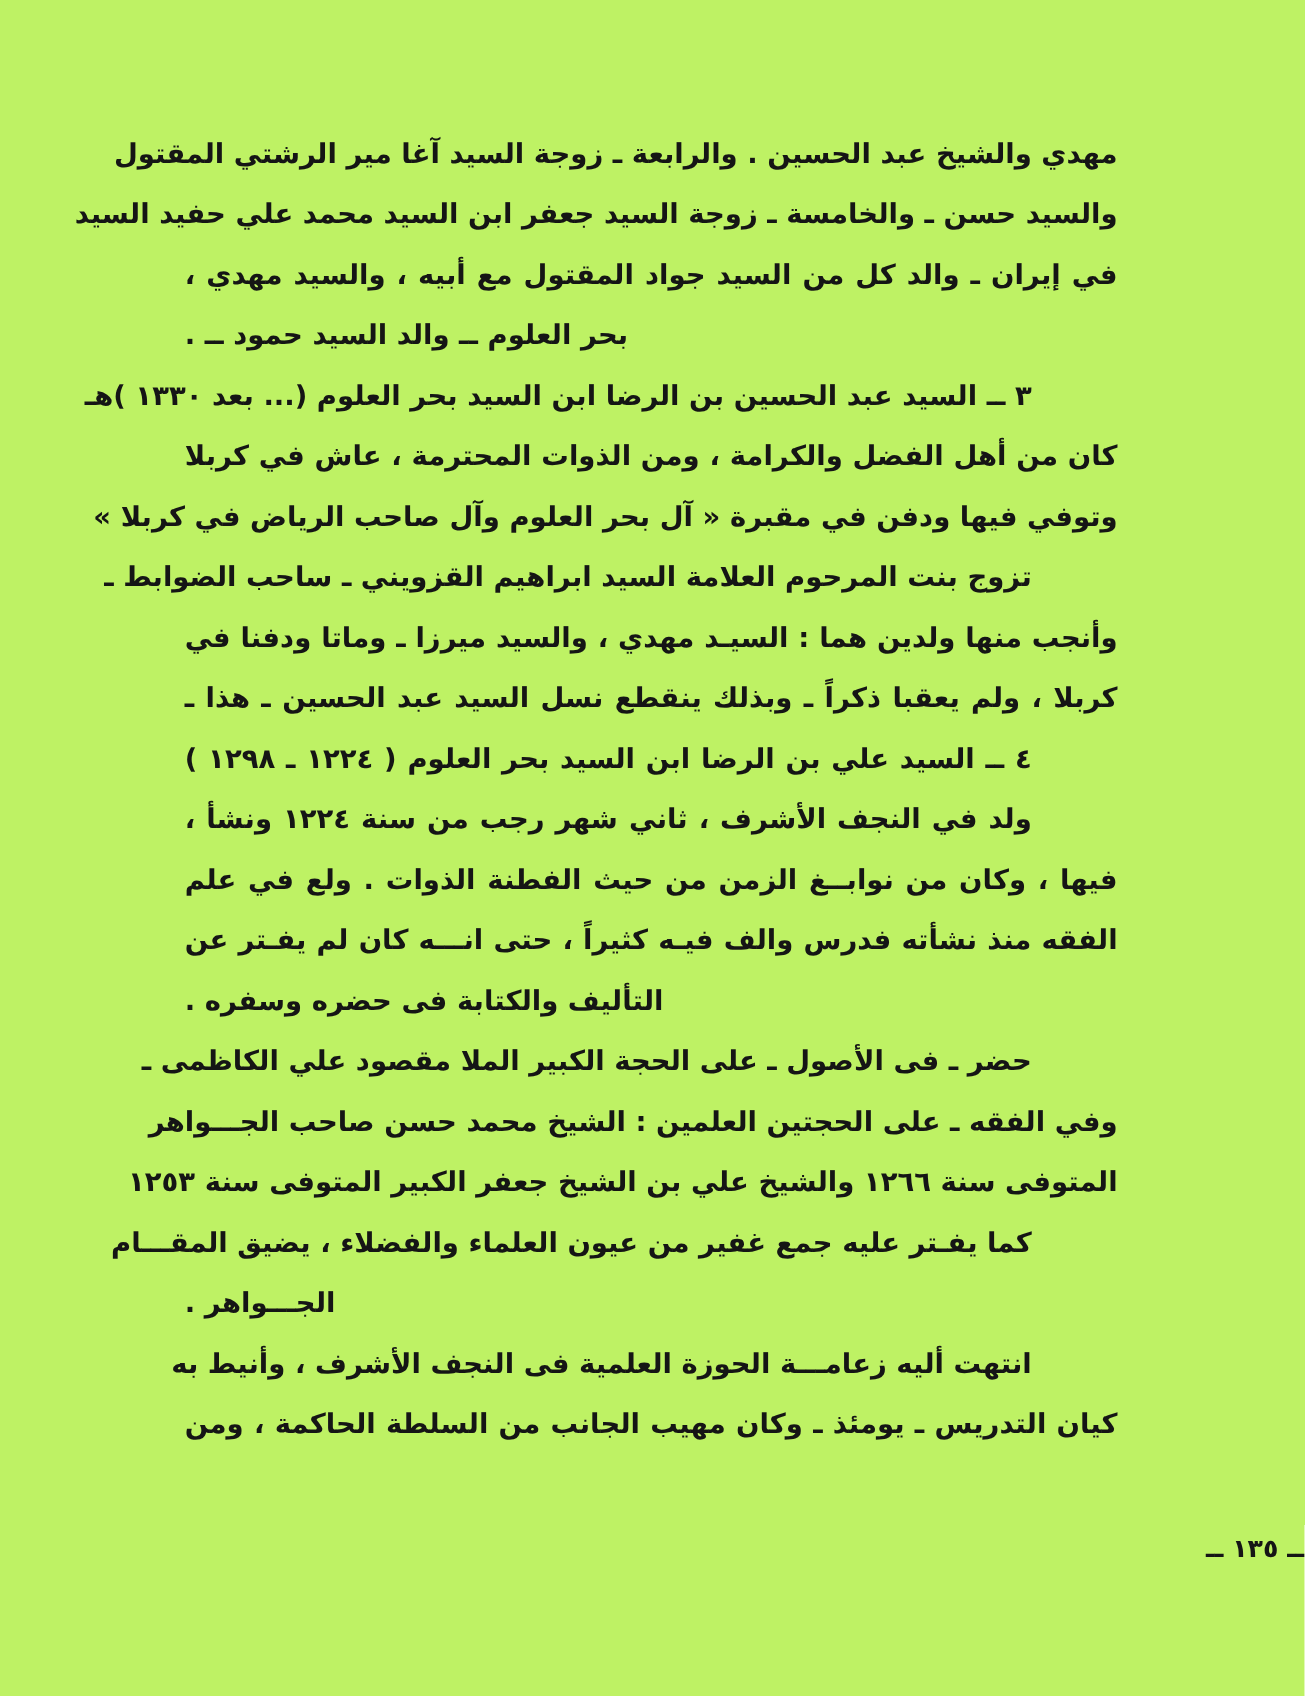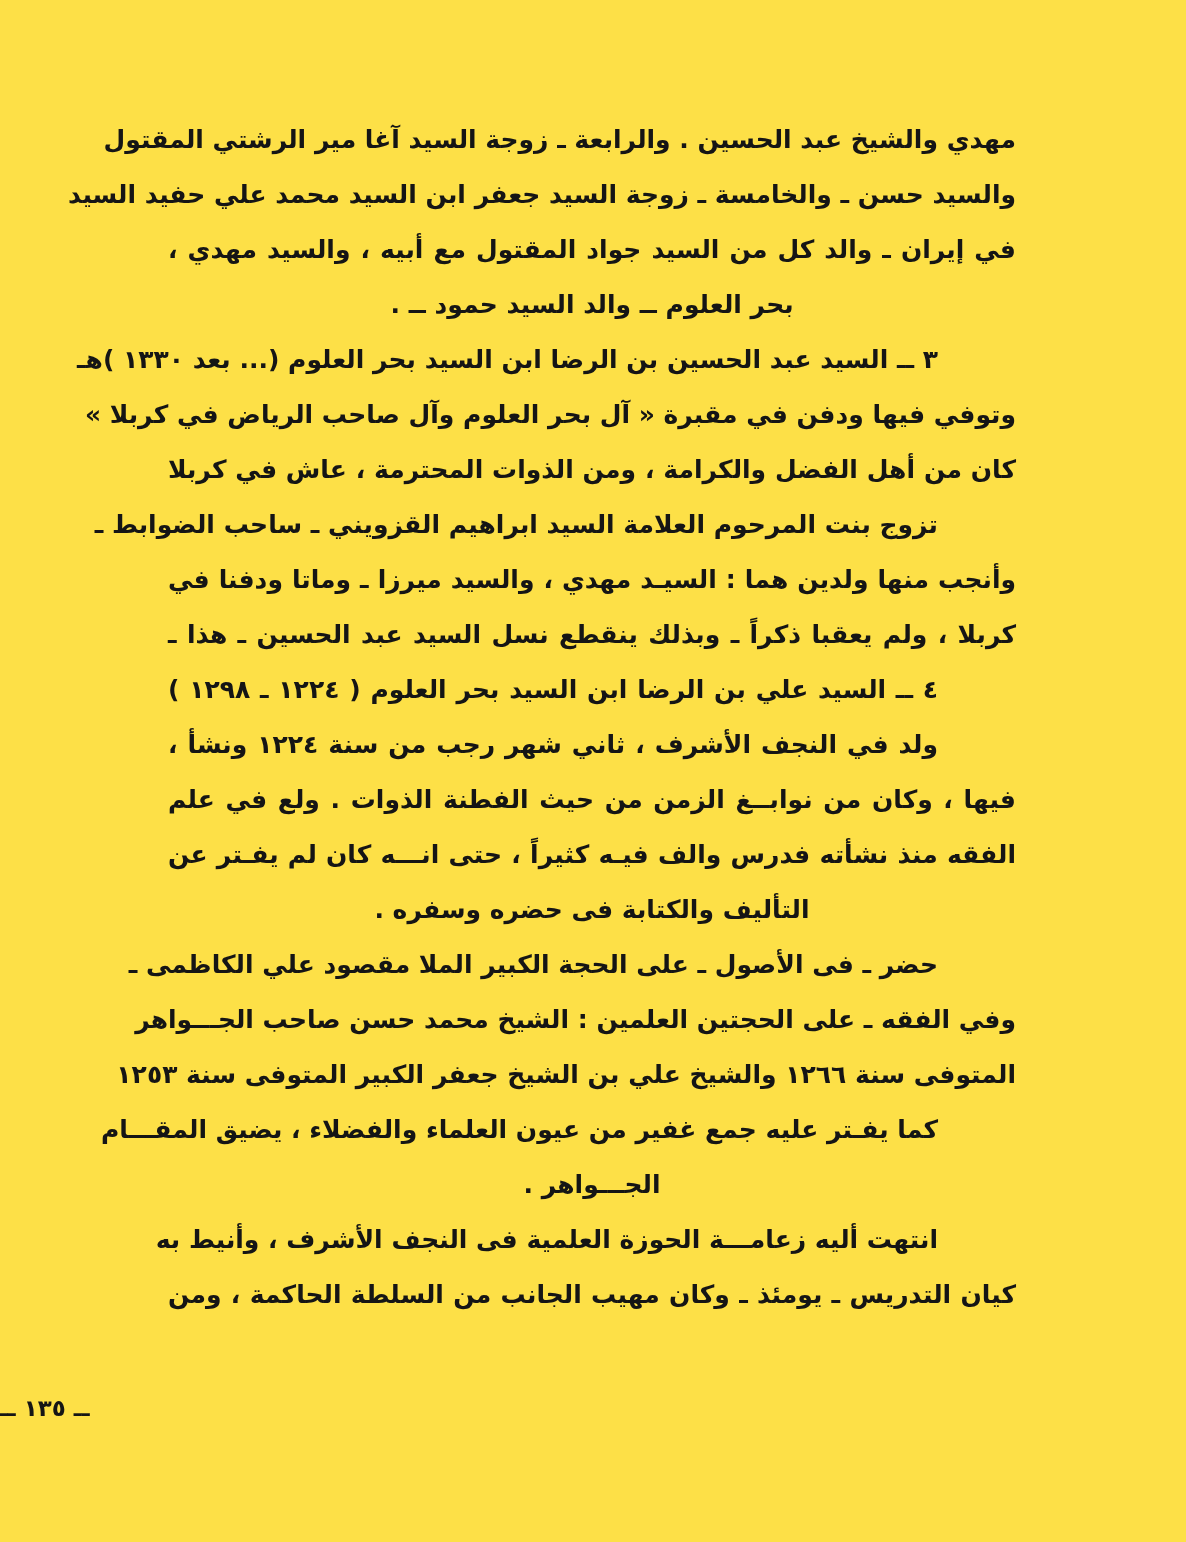--- a/index.html
+++ b/index.html
@@ -4,78 +4,78 @@
 <style>
   html, body {
     margin: 0;
     padding: 0;
     background: #ffffff;
   }
   .page {
     position: relative;
     width: 1186px;
     height: 1542px;
-    background: #fde047;
+    background: #bef264;
     overflow: hidden;
     font-family: "DejaVu Sans", sans-serif;
     color: #151515;
   }
   .text-block {
     position: absolute;
     top: 112px;
     left: 168px;
     right: 170px;
     direction: rtl;
     unicode-bidi: embed;
     font-size: 25px;
     font-weight: 700;
     color: #151515;
   }
   .ln {
     height: 55px;
     line-height: 55px;
     white-space: nowrap;
-    text-align: center;
+    text-align: left;
   }
   
   .ln.j {
     text-align: justify;
     text-align-last: justify;
   }
   
   .ln.in {
     padding-right: 78px;
   }
   
   .pagenum {
     position: absolute;
     top: 1381px;
     left: 0;
     right: 0;
     height: 55px;
     line-height: 55px;
-    text-align: left;
+    text-align: right;
     direction: rtl;
     font-size: 23px;
     font-weight: 700;
     color: #151515;
   }
 </style>
 </head>
 <body>
 
 <div class="page">
   <div class="text-block">
     <div class="ln j">مهدي والشيخ عبد الحسين . والرابعة ـ زوجة السيد آغا مير الرشتي المقتول</div>
     <div class="ln j">والسيد حسن ـ والخامسة ـ زوجة السيد جعفر ابن السيد محمد علي حفيد السيد</div>
     <div class="ln j">في إيران ـ والد كل من السيد جواد المقتول مع أبيه ، والسيد مهدي ،</div>
     <div class="ln">بحر العلوم ــ والد السيد حمود ــ .</div>
     <div class="ln j in">٣ ــ السيد عبد الحسين بن الرضا ابن السيد بحر العلوم (... بعد ١٣٣٠ )هـ</div>
+    <div class="ln j">كان من أهل الفضل والكرامة ، ومن الذوات المحترمة ، عاش في كربلا</div>
     <div class="ln j">وتوفي فيها ودفن في مقبرة « آل بحر العلوم وآل صاحب الرياض في كربلا »</div>
-    <div class="ln j">كان من أهل الفضل والكرامة ، ومن الذوات المحترمة ، عاش في كربلا</div>
     <div class="ln j in">تزوج بنت المرحوم العلامة السيد ابراهيم القزويني ـ ساحب الضوابط ـ</div>
     <div class="ln j">وأنجب منها ولدين هما : السيـد مهدي ، والسيد ميرزا ـ وماتا ودفنا في</div>
     <div class="ln j">كربلا ، ولم يعقبا ذكراً ـ وبذلك ينقطع نسل السيد عبد الحسين ـ هذا ـ</div>
     <div class="ln j in">٤ ــ السيد علي بن الرضا ابن السيد بحر العلوم ( ١٢٢٤ ـ ١٢٩٨ )</div>
     <div class="ln j in">ولد في النجف الأشرف ، ثاني شهر رجب من سنة ١٢٢٤ ونشأ ،</div>
     <div class="ln j">فيها ، وكان من نوابــغ الزمن من حيث الفطنة الذوات . ولع في علم</div>
     <div class="ln j">الفقه منذ نشأته فدرس والف فيـه كثيراً ، حتى انـــه كان لم يفـتر عن</div>
     <div class="ln">التأليف والكتابة فى حضره وسفره .</div>
     <div class="ln j in">حضر ـ فى الأصول ـ على الحجة الكبير الملا مقصود علي الكاظمى ـ</div>
     <div class="ln j">وفي الفقه ـ على الحجتين العلمين : الشيخ محمد حسن صاحب الجـــواهر</div>

